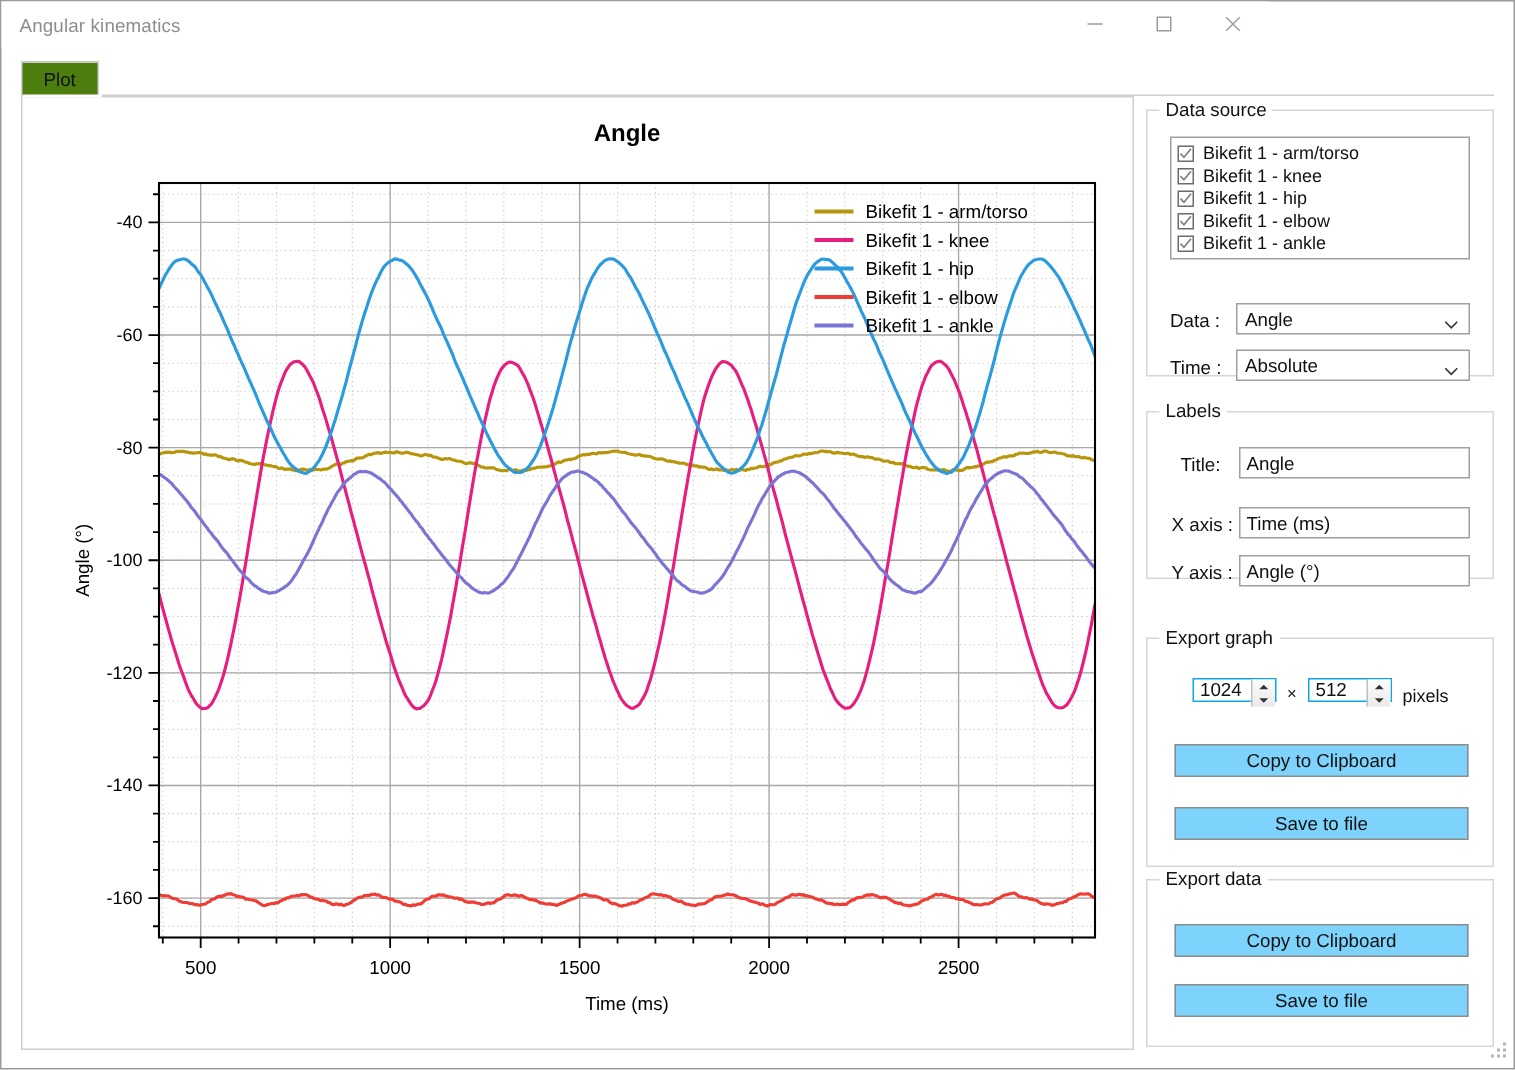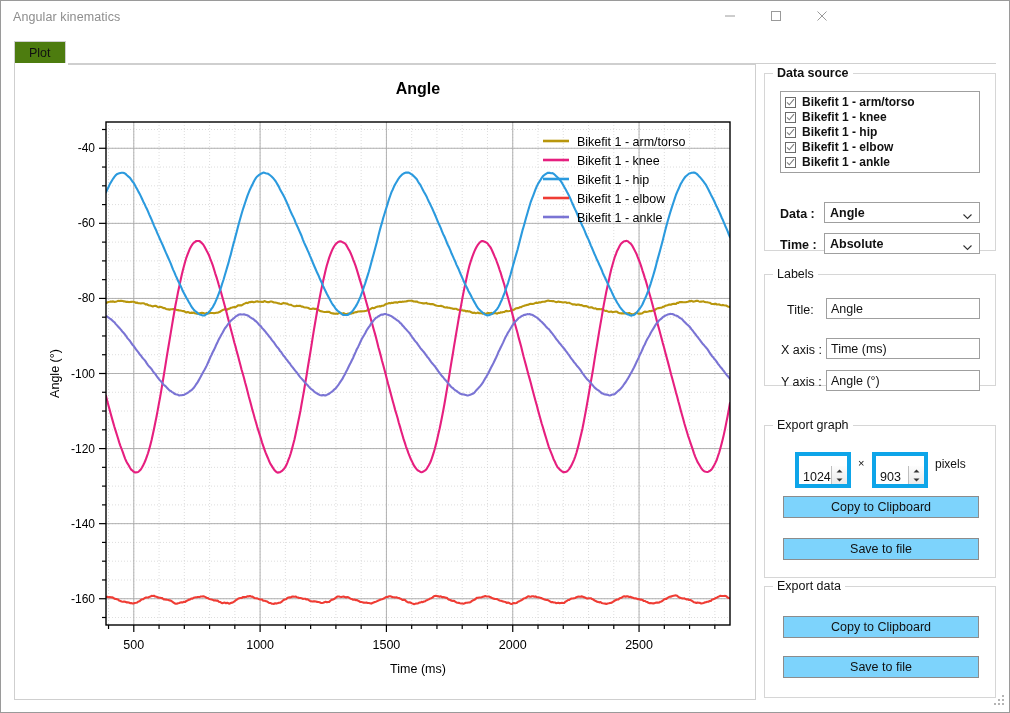--- a/index.html
+++ b/index.html
@@ -54,21 +54,21 @@
   
   .rightcol{position:absolute;left:763px;top:63px;width:232px;height:636px;}
 
   .group{
     position:absolute;border:1px solid #d6d6d6;box-sizing:border-box;background:#fff;
   }
   .group-title{
     position:absolute;top:-8px;left:8px;background:#ffffff;padding:0 4px;
     font-size:12.5px;color:#111;white-space:nowrap;
   }
-  #grp-datasource{left:0;top:9px;width:232px;height:178px;font-weight:bold;}
+  #grp-datasource{left:0;top:9px;width:232px;height:178px;}
   #grp-labels{left:0;top:210px;width:232px;height:112px;}
   #grp-exportgraph{left:0;top:361px;width:232px;height:153px;}
   #grp-exportdata{left:0;top:522px;width:232px;height:112px;}
 
   .listbox{
     position:absolute;left:15px;top:17px;width:200px;height:82px;
     border:1px solid #9f9f9f;background:#ffffff;box-sizing:border-box;
     padding:3px 0 0 4px;overflow:hidden;
   }
   .list-item{display:flex;align-items:center;height:15px;margin-bottom:0px;}
@@ -89,22 +89,22 @@
   }
   .combo .chev{position:absolute;right:7px;top:6px;}
 
   .textbox{
     position:absolute;height:21px;border:1px solid #9f9f9f;background:#fff;
     box-sizing:border-box;display:flex;align-items:center;
     padding-left:4px;font-size:12.5px;color:#111;
   }
 
   .spin{
-    position:absolute;height:36px;border:4px solid #0ea5e9;background:#fff;
-    box-sizing:border-box;display:flex;align-items:flex-end;
+    position:absolute;height:16px;border:1px solid #0ea5e9;background:#fff;
+    box-sizing:border-box;display:flex;align-items:flex-start;
   }
   .spin .val{padding-left:4px;font-size:12.5px;color:#111;flex:1;}
   .spin .arrows{
     width:15px;height:18px;border-left:1px solid #bfbfbf;
     background:linear-gradient(#fdfdfd,#eaeaea);
     display:flex;flex-direction:column;align-items:center;justify-content:center;
   }
   .spin .arrows div{height:9px;display:flex;align-items:center;justify-content:center;}
 
   .btn{
@@ -429,21 +429,21 @@
             <svg width="7" height="4" viewBox="0 0 7 4">
                 <polygon points="3.5,3.5 0.5,0.5 6.5,0.5" fill="#333"></polygon>
               </svg>
           </div>
         </span>
       </div>
 
       <div class="times" style="left:93px;top:31px;">×</div>
 
       <div class="spin" style="left:107px;top:26px;width:56px;">
-        <span class="val">903</span>
+        <span class="val">512</span>
         <span class="arrows">
           <div>
             <svg width="7" height="4" viewBox="0 0 7 4">
                 <polygon points="3.5,0.5 6.5,3.5 0.5,3.5" fill="#333"></polygon>
               </svg>
           </div>
           <div>
             <svg width="7" height="4" viewBox="0 0 7 4">
                 <polygon points="3.5,3.5 0.5,0.5 6.5,0.5" fill="#333"></polygon>
               </svg>

